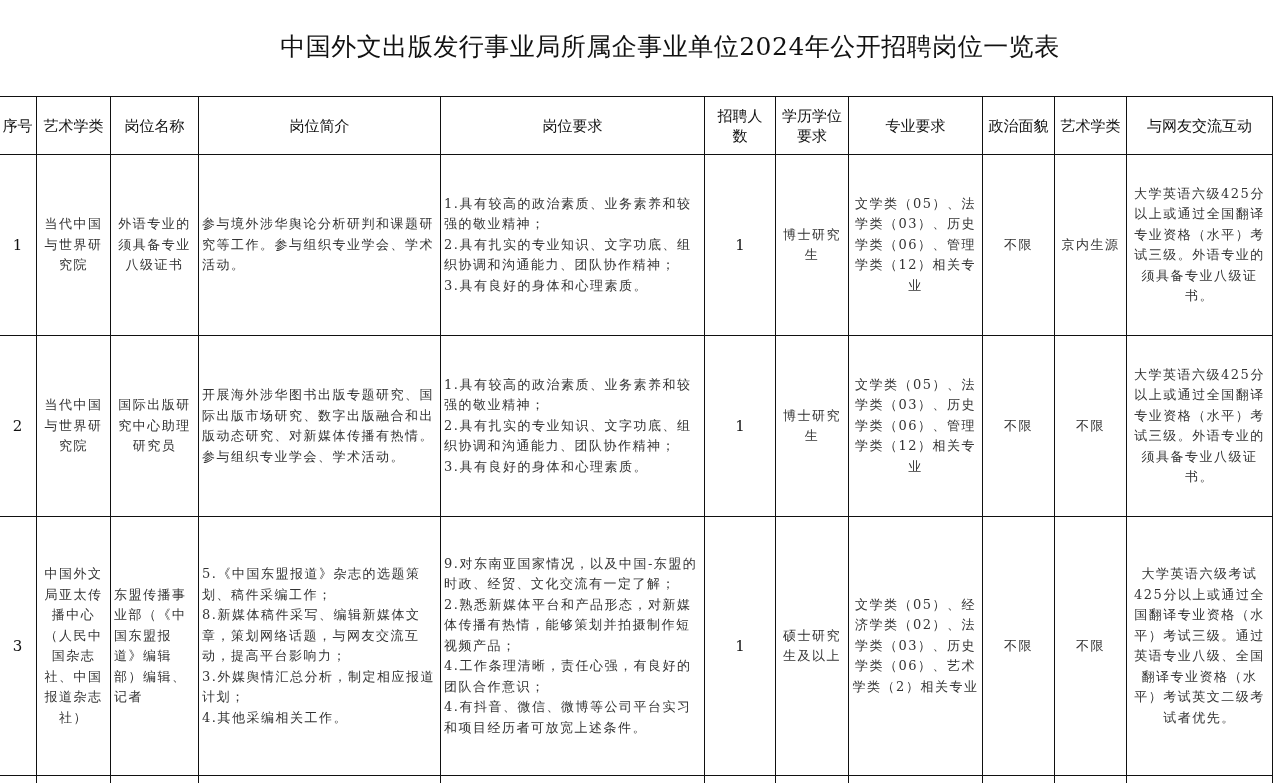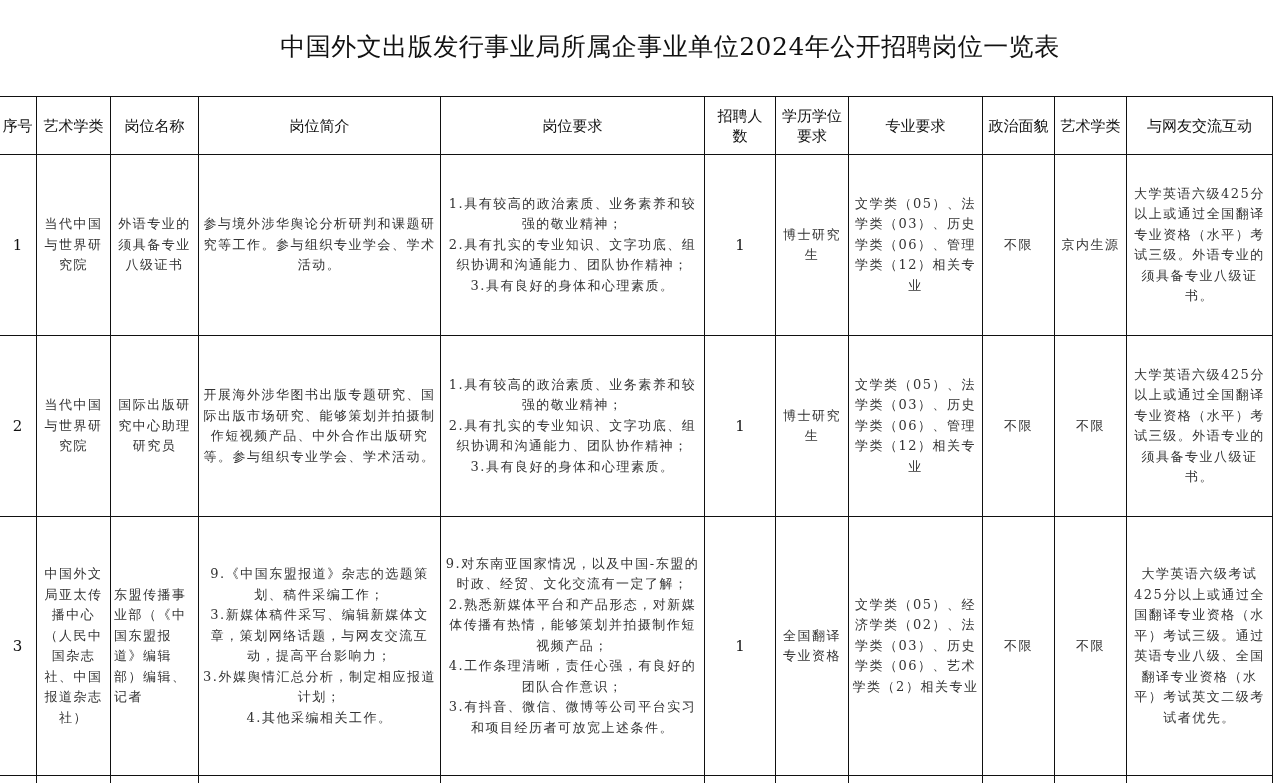--- a/index.html
+++ b/index.html
@@ -4,21 +4,21 @@
 <style>
   html, body { margin:0; padding:0; background:#ffffff; }
   body { width:1275px; height:783px; overflow:hidden; position:relative; font-family:"DejaVu Serif","Liberation Serif",serif; color:#222; }
   .title { position:absolute; left:0; top:30px; width:1340px; text-align:center; font-family:"DejaVu Serif","Liberation Serif",serif; font-size:25px; color:#111; letter-spacing:0.5px; white-space:nowrap; }
   table.grid { position:absolute; left:-2px; top:96px; border-collapse:collapse; table-layout:fixed; }
   table.grid td, table.grid th { border:1.6px solid #111; padding:0 3px; vertical-align:middle; }
   th { font-family:"DejaVu Sans","Liberation Sans",sans-serif; font-weight:normal; font-size:15px; color:#111; text-align:center; line-height:20px; height:57px; }
   td { font-size:13px; line-height:20.5px; color:#333; letter-spacing:1.5px; }
   td.c { text-align:center; }
   td.num { font-size:15px; color:#111; letter-spacing:0; }
-  .line { display:block;text-align:center; }
+  .line { display:block; }
   tr.r1 td { height:180px; }
   tr.r2 td { height:180px; }
   tr.r3 td { height:258px; }
   tr.r4 td { height:10px; }
 </style>
 </head>
 <body>
 
 <div class="title">中国外文出版发行事业局所属企事业单位2024年公开招聘岗位一览表</div>
 
@@ -69,53 +69,53 @@
     <td class="c">不限</td>
     <td class="c">京内生源</td>
     <td class="c">大学英语六级425分以上或通过全国翻译专业资格（水平）考试三级。外语专业的须具备专业八级证书。</td>
   </tr>
 
   <tr class="r2">
     <td class="c num">2</td>
     <td class="c">当代中国与世界研究院</td>
     <td class="c">国际出版研究中心助理研究员</td>
     <td>
-          <span class="line">开展海外涉华图书出版专题研究、国际出版市场研究、能够策划并拍摄制作短视频产品、中外合作出版研究等。参与组织专业学会、学术活动。</span>
+          <span class="line">开展海外涉华图书出版专题研究、国际出版市场研究、数字出版融合和出版动态研究、对新媒体传播有热情。参与组织专业学会、学术活动。</span>
         </td>
     <td>
       <span class="line">1.具有较高的政治素质、业务素养和较强的敬业精神；</span>
       <span class="line">2.具有扎实的专业知识、文字功底、组织协调和沟通能力、团队协作精神；</span>
       <span class="line">3.具有良好的身体和心理素质。</span>
     </td>
     <td class="c num">1</td>
     <td class="c">博士研究生</td>
     <td class="c">文学类（05）、法学类（03）、历史学类（06）、管理学类（12）相关专业</td>
     <td class="c">不限</td>
     <td class="c">不限</td>
     <td class="c">大学英语六级425分以上或通过全国翻译专业资格（水平）考试三级。外语专业的须具备专业八级证书。</td>
   </tr>
 
   <tr class="r3">
     <td class="c num">3</td>
     <td class="c">中国外文局亚太传播中心（人民中国杂志社、中国报道杂志社）</td>
     <td>东盟传播事业部（《中国东盟报道》编辑部）编辑、记者</td>
     <td>
-      <span class="line">9.《中国东盟报道》杂志的选题策划、稿件采编工作；</span>
-      <span class="line">3.新媒体稿件采写、编辑新媒体文章，策划网络话题，与网友交流互动，提高平台影响力；</span>
+      <span class="line">5.《中国东盟报道》杂志的选题策划、稿件采编工作；</span>
+      <span class="line">8.新媒体稿件采写、编辑新媒体文章，策划网络话题，与网友交流互动，提高平台影响力；</span>
       <span class="line">3.外媒舆情汇总分析，制定相应报道计划；</span>
       <span class="line">4.其他采编相关工作。</span>
     </td>
     <td>
       <span class="line">9.对东南亚国家情况，以及中国-东盟的时政、经贸、文化交流有一定了解；</span>
       <span class="line">2.熟悉新媒体平台和产品形态，对新媒体传播有热情，能够策划并拍摄制作短视频产品；</span>
       <span class="line">4.工作条理清晰，责任心强，有良好的团队合作意识；</span>
-      <span class="line">3.有抖音、微信、微博等公司平台实习和项目经历者可放宽上述条件。</span>
+      <span class="line">4.有抖音、微信、微博等公司平台实习和项目经历者可放宽上述条件。</span>
     </td>
     <td class="c num">1</td>
-    <td class="c">全国翻译专业资格</td>
+    <td class="c">硕士研究生及以上</td>
     <td class="c">文学类（05）、经济学类（02）、法学类（03）、历史学类（06）、艺术学类（2）相关专业</td>
     <td class="c">不限</td>
     <td class="c">不限</td>
     <td class="c">大学英语六级考试425分以上或通过全国翻译专业资格（水平）考试三级。通过英语专业八级、全国翻译专业资格（水平）考试英文二级考试者优先。</td>
   </tr>
 
   <tr class="r4">
     <td></td>
         <td></td>
         <td></td>

